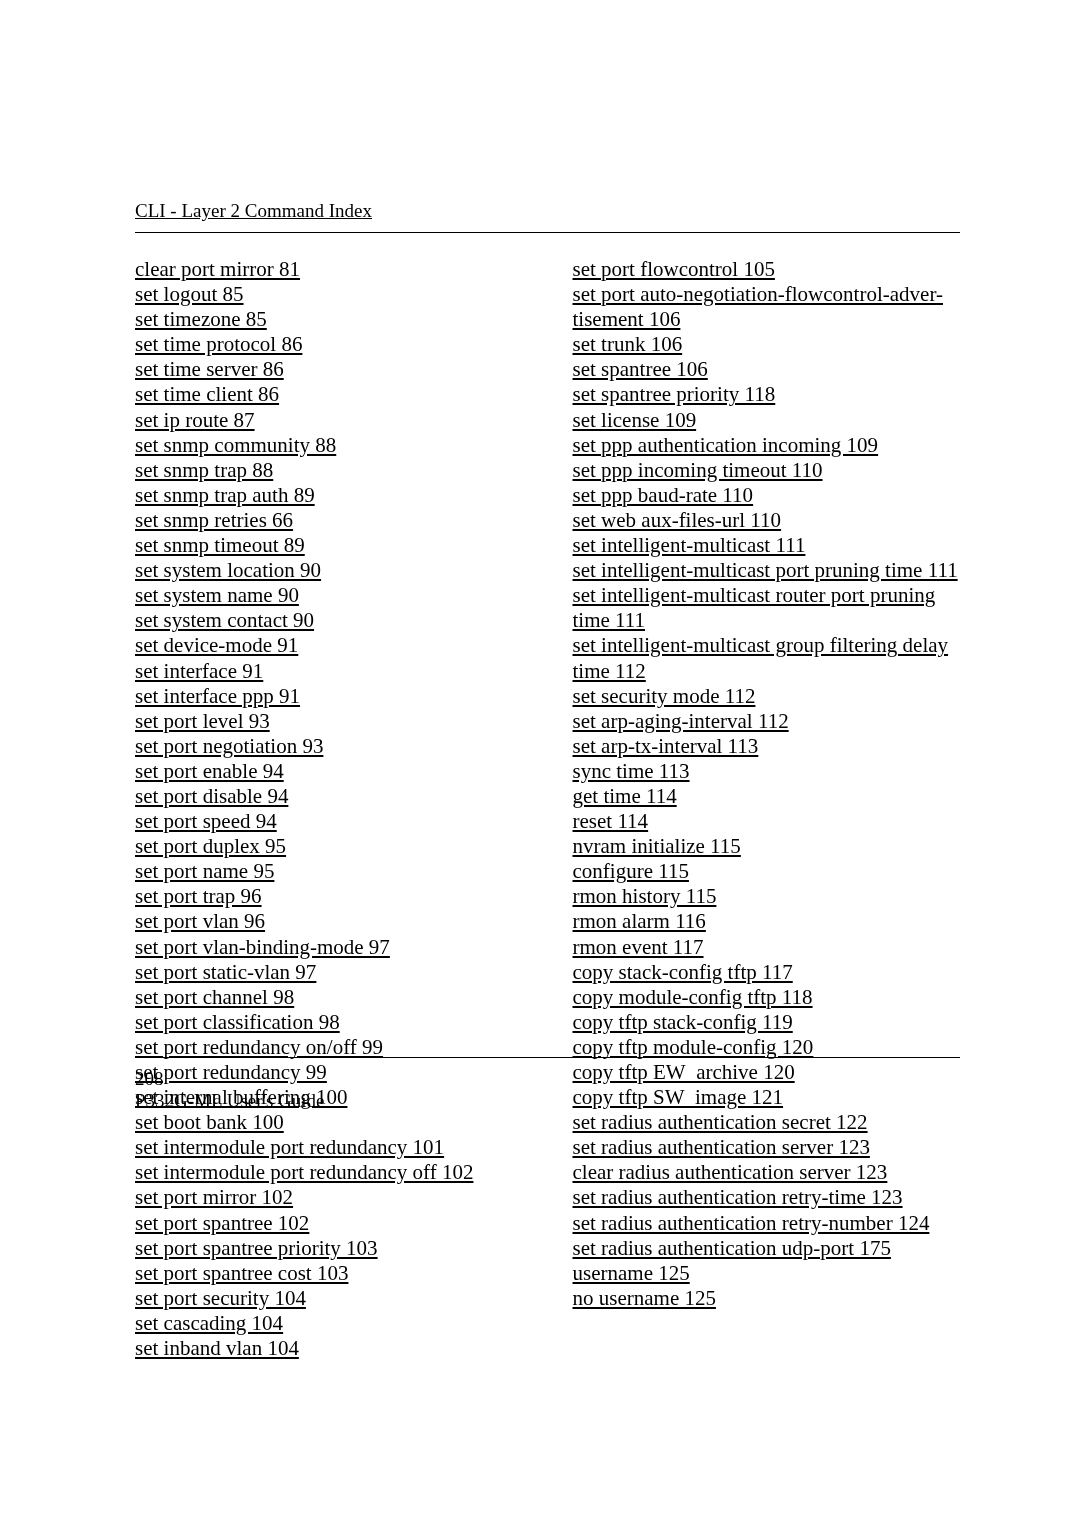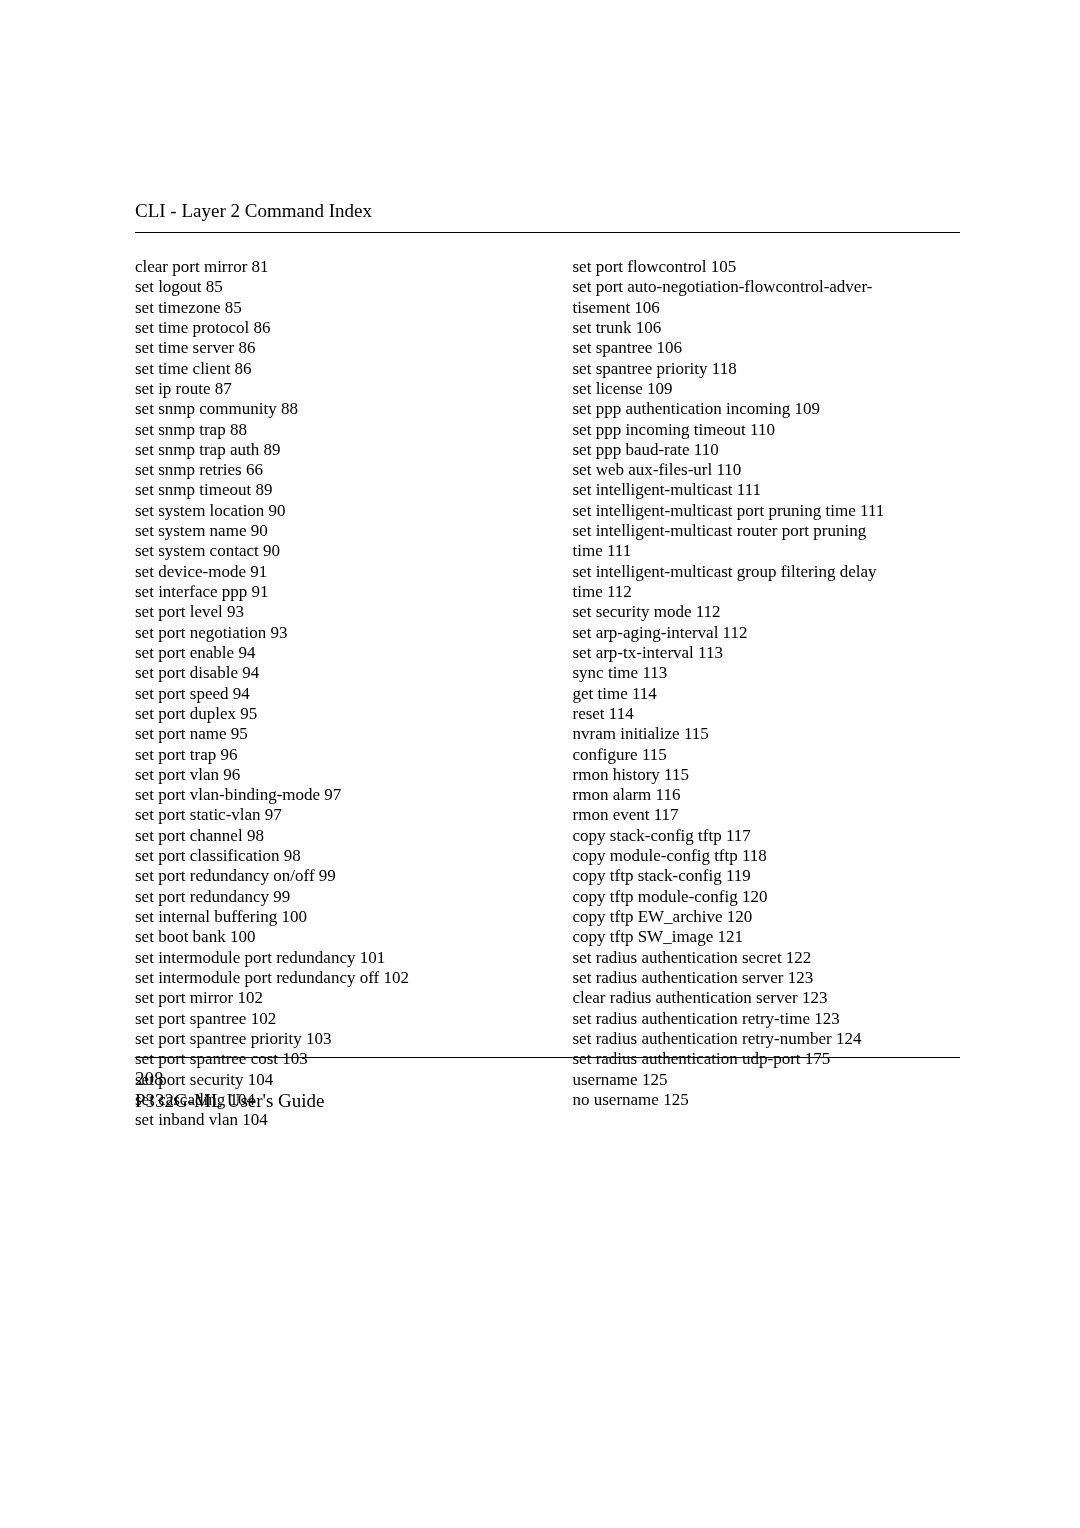--- a/index.html
+++ b/index.html
@@ -11,37 +11,38 @@
     background: #ffffff;
     font-family: "Palatino Linotype", "Book Antiqua", Palatino, Georgia, serif;
     color: #000;
   }
   .page {
     position: relative;
     width: 1080px;
     height: 1212px;
     box-sizing: border-box;
     padding: 200px 120px 0 135px;
+    text-decoration: underline;
   }
   .header {
     font-size: 19px;
     margin-bottom: 10px;
   }
   .hr-top {
     border: none;
     border-top: 1.5px solid #000;
     margin: 0 0 24px 0;
   }
   .columns {
     display: flex;
     gap: 50px;
   }
   .col {
     flex: 1 1 0;
-    font-size: 17px;
+    font-size: 21px;
     line-height: 1.195;
   }
   .col div {
     white-space: nowrap;
   }
   .footer {
     position: absolute;
     left: 135px;
     right: 120px;
     bottom: 100px;
@@ -77,20 +78,21 @@
         <div>set ip route 87</div>
         <div>set snmp community 88</div>
         <div>set snmp trap 88</div>
         <div>set snmp trap auth 89</div>
         <div>set snmp retries 66</div>
         <div>set snmp timeout 89</div>
         <div>set system location 90</div>
         <div>set system name 90</div>
         <div>set system contact 90</div>
         <div>set device-mode 91</div>
+        <div>set interface 91</div>
         <div>set interface ppp 91</div>
         <div>set port level 93</div>
         <div>set port negotiation 93</div>
         <div>set port enable 94</div>
         <div>set port disable 94</div>
         <div>set port speed 94</div>
         <div>set port duplex 95</div>
         <div>set port name 95</div>
         <div>set port trap 96</div>
         <div>set port vlan 96</div>

